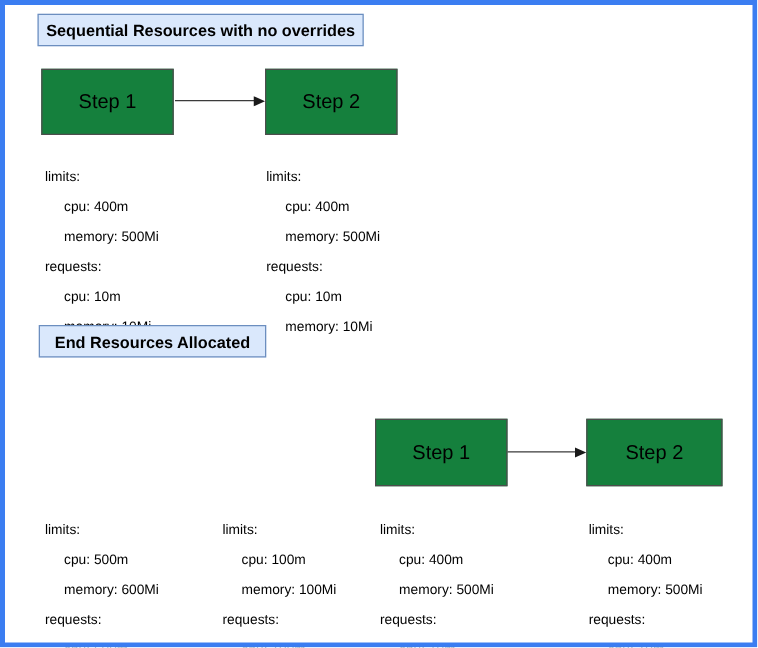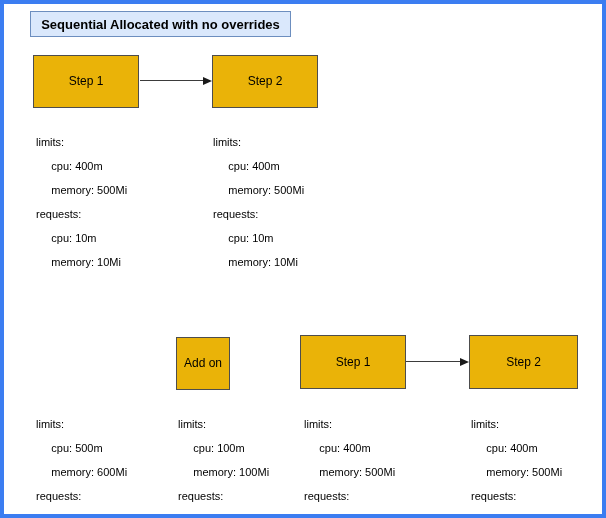--- a/index.html
+++ b/index.html
@@ -27,26 +27,26 @@
     display: flex;
     align-items: center;
     justify-content: center;
     font-weight: bold;
     font-size: 13px;
     white-space: nowrap;
   }
   .node {
     position: absolute;
     box-sizing: border-box;
-    background: #eab308;
+    background: #15803d;
     border: 1.5px solid #4D4D4D;
     display: flex;
     align-items: center;
     justify-content: center;
-    font-size: 12px;
+    font-size: 16px;
     line-height: 15px;
     text-align: center;
     white-space: pre-line;
   }
   .res {
     position: absolute;
     font-size: 11px;
     line-height: 24px;
     white-space: pre;
   }
@@ -66,21 +66,21 @@
     border-top: 4.5px solid transparent;
     border-bottom: 4.5px solid transparent;
   }
 </style>
 </head>
 <body>
 
 <div class="canvas">
   <div class="frame"></div>
 
-  <div class="title-box" style="left:30px; top:11px; width:261px; height:26px;">Sequential Allocated with no overrides</div>
+  <div class="title-box" style="left:30px; top:11px; width:261px; height:26px;">Sequential Resources with no overrides</div>
 
   <div class="node" style="left:33px; top:55px; width:106px; height:53px;">Step 1</div>
 
   <div class="arrow" style="left:140px; top:76px; width:72px; height:10px;">
     <div class="shaft"></div>
     <div class="head"></div>
   </div>
 
   <div class="node" style="left:212px; top:55px; width:106px; height:53px;">Step 2</div>
 
@@ -91,23 +91,23 @@
      cpu: 10m
      memory: 10Mi</div>
 
   <div class="res" style="left:213px; top:130px;">limits:
      cpu: 400m
      memory: 500Mi
 requests:
      cpu: 10m
      memory: 10Mi</div>
 
+  <div class="title-box" style="left:31px; top:260px; width:182px; height:26px;">End Resources Allocated</div>
 
 
-  <div class="node" style="left:176px; top:337px; width:54px; height:53px;">Add on</div>
 
   <div class="node" style="left:300px; top:335px; width:106px; height:54px;">Step 1</div>
 
   <div class="arrow" style="left:406px; top:357px; width:63px; height:10px;">
     <div class="shaft"></div>
     <div class="head"></div>
   </div>
 
   <div class="node" style="left:469px; top:335px; width:109px; height:54px;">Step 2</div>
 

